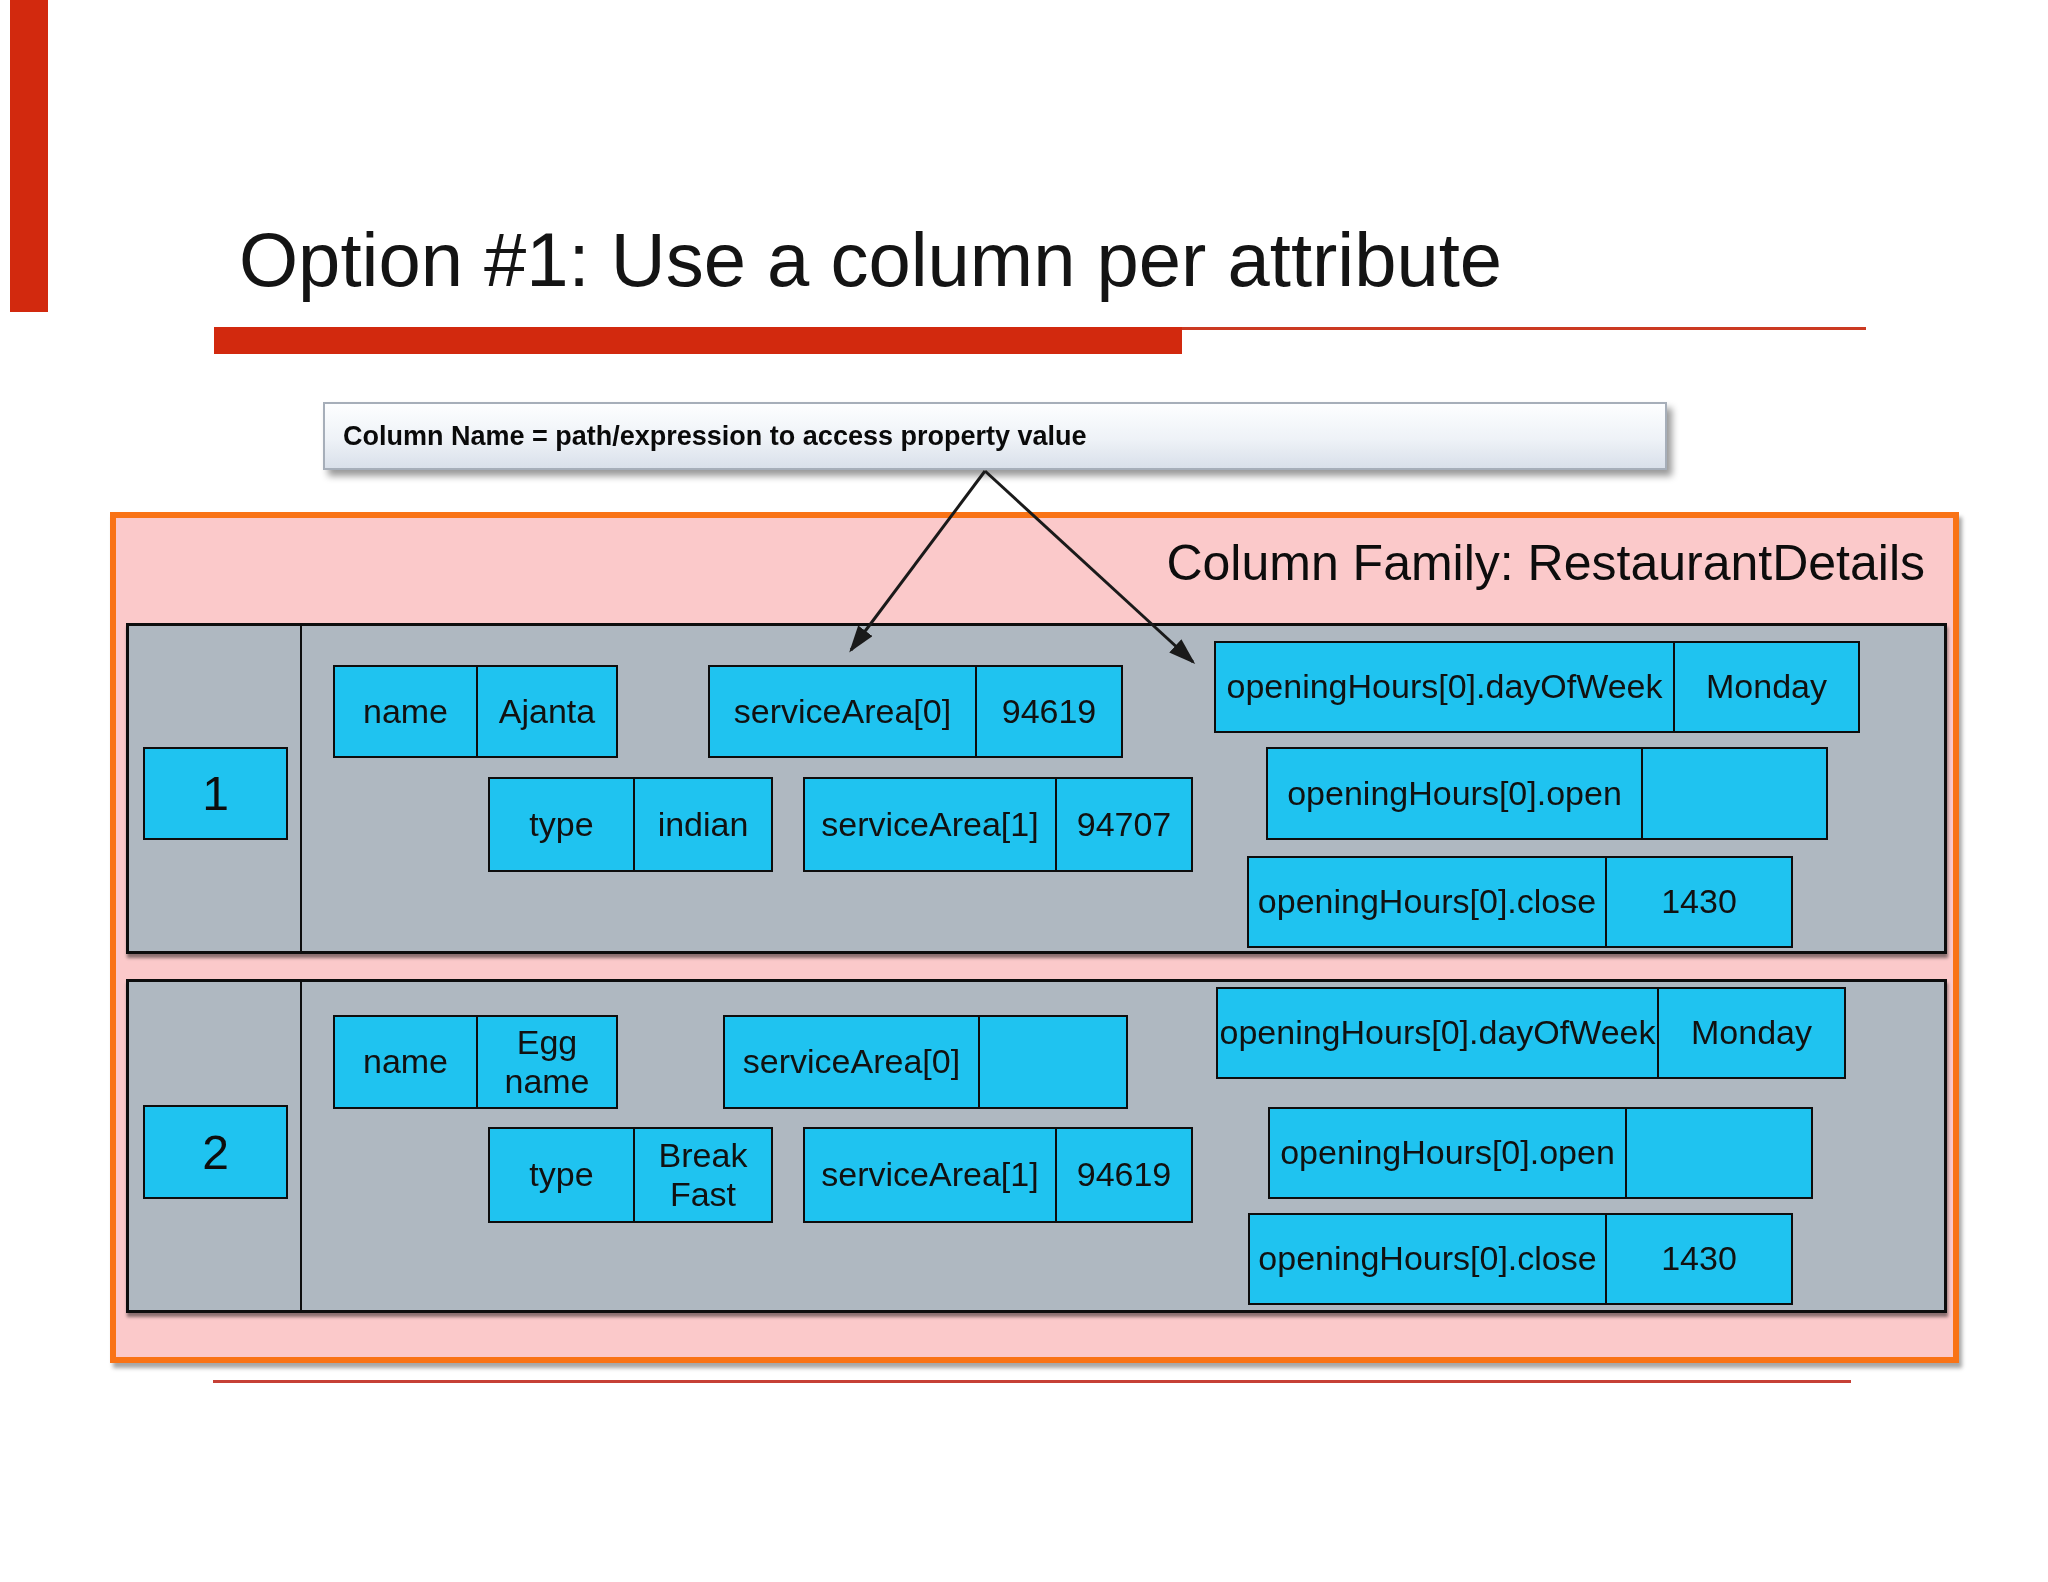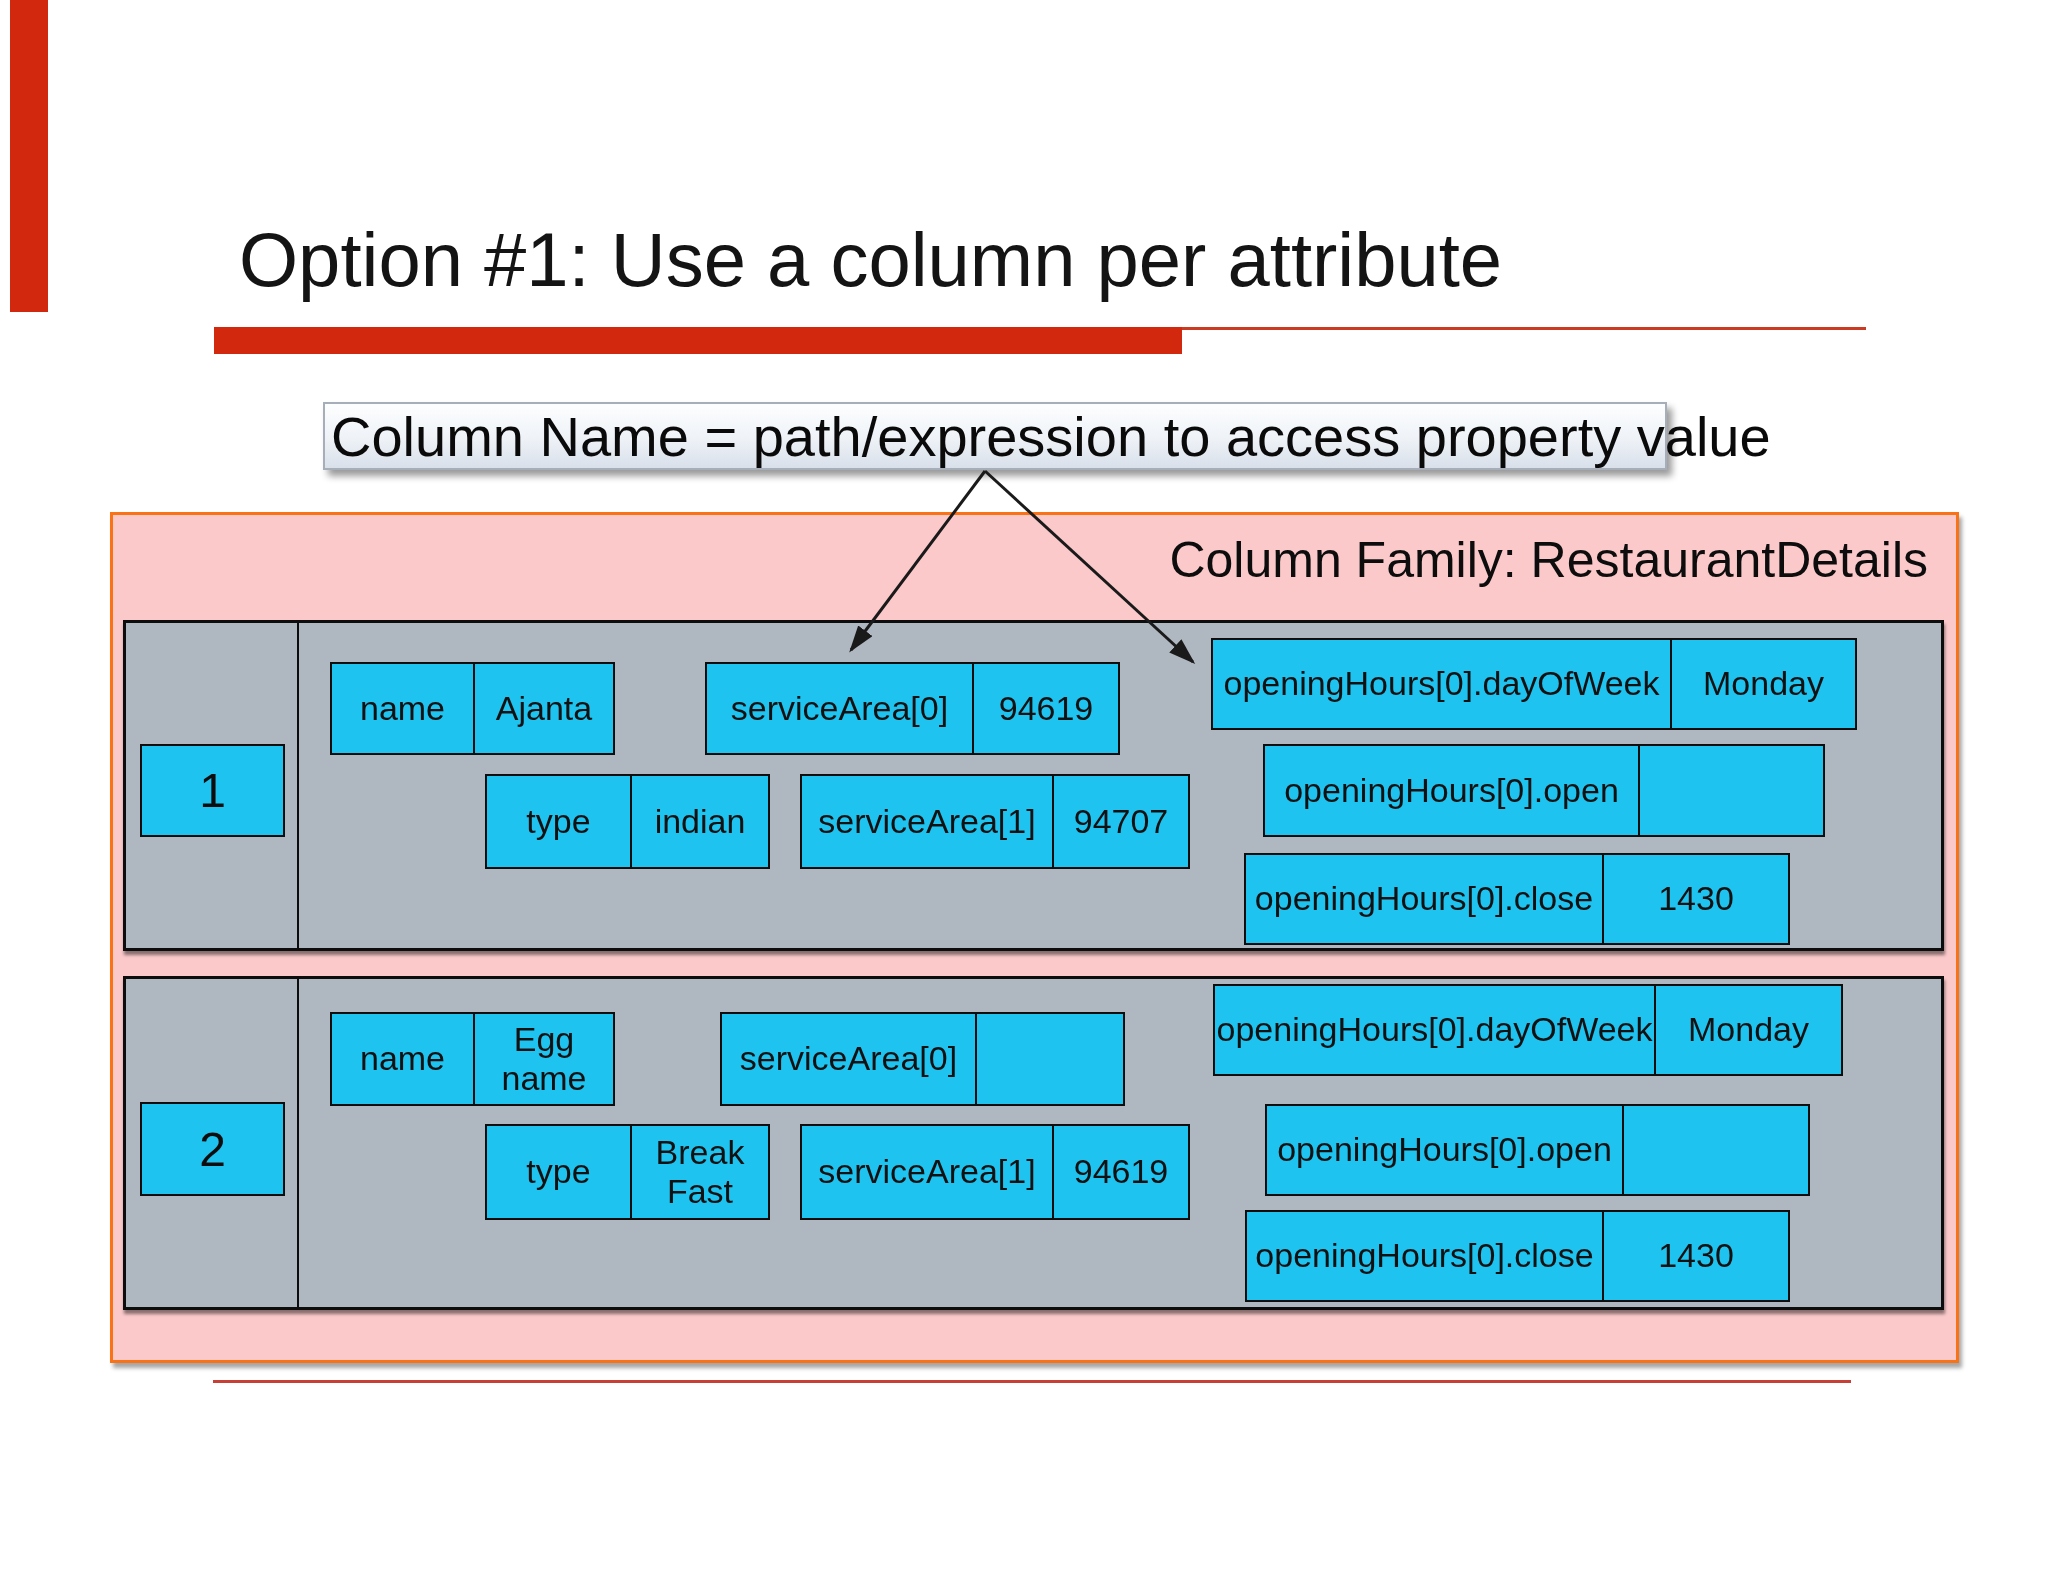--- a/index.html
+++ b/index.html
@@ -30,28 +30,28 @@
   
   .callout{
     position:absolute;left:323px;top:402px;width:1344px;height:68px;
     background:linear-gradient(180deg,#fdfeff 0%,#eef2f7 55%,#d9e0ea 100%);
     border:2px solid #a6aeb9;
     box-shadow:5px 6px 7px rgba(0,0,0,0.40);
     display:flex;align-items:center;
     box-sizing:border-box;
   }
   .callout span{
-    padding-left:6px;font-size:56px;color:#0a0a0a;white-space:nowrap;
+    padding-left:18px;font-size:27px;color:#0a0a0a;white-space:nowrap;font-weight:bold;
   }
   
   svg.arrows{position:absolute;left:0;top:0;pointer-events:none;}
   
   .cf-box{
     position:absolute;left:110px;top:512px;width:1849px;height:851px;
-    background:#fbc9ca;border:3px solid #f97316;box-sizing:border-box;
+    background:#fbc9ca;border:6px solid #f97316;box-sizing:border-box;
     box-shadow:3px 5px 4px rgba(0,0,0,0.35);
   }
   .cf-label{
     position:absolute;right:28px;top:16px;
     font-size:50px;color:#0d0d0d;white-space:nowrap;
   }
   .cf-row{
     position:absolute;left:10px;width:1821px;
     background:#afb8c1;border:3px solid #0d0d0d;box-sizing:border-box;
     box-shadow:1px 4px 3px rgba(0,0,0,0.45);

